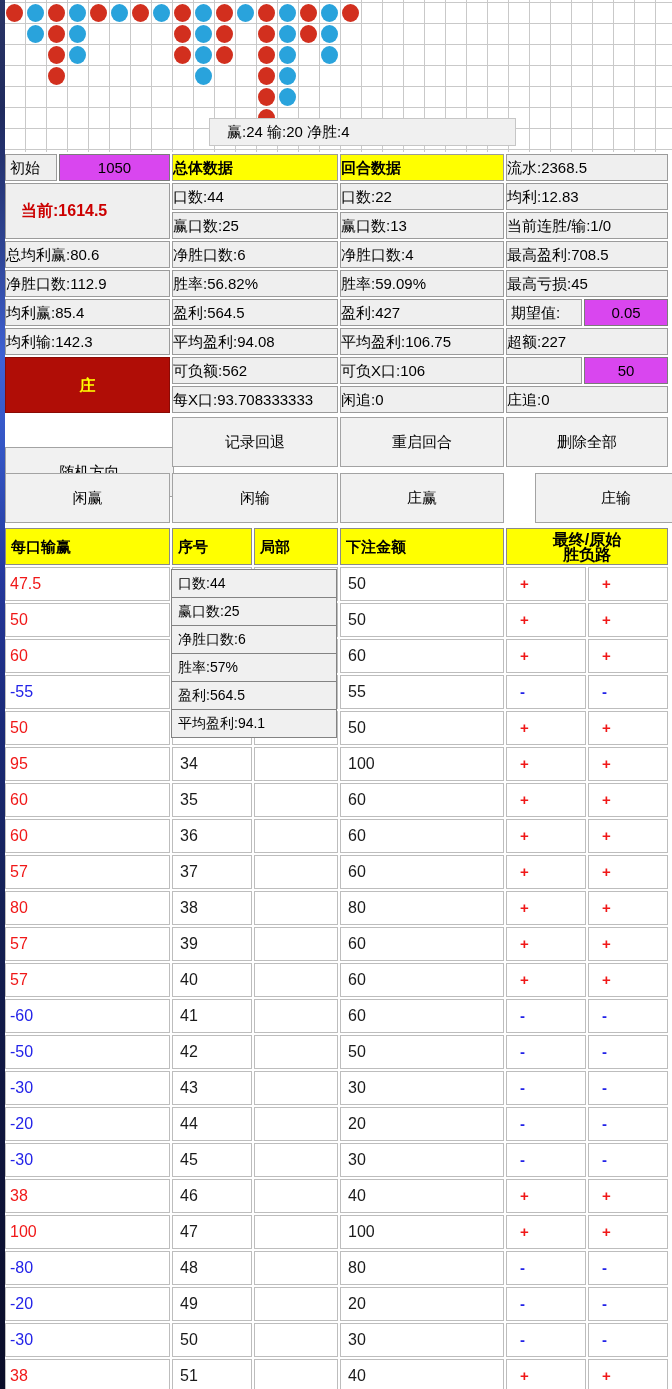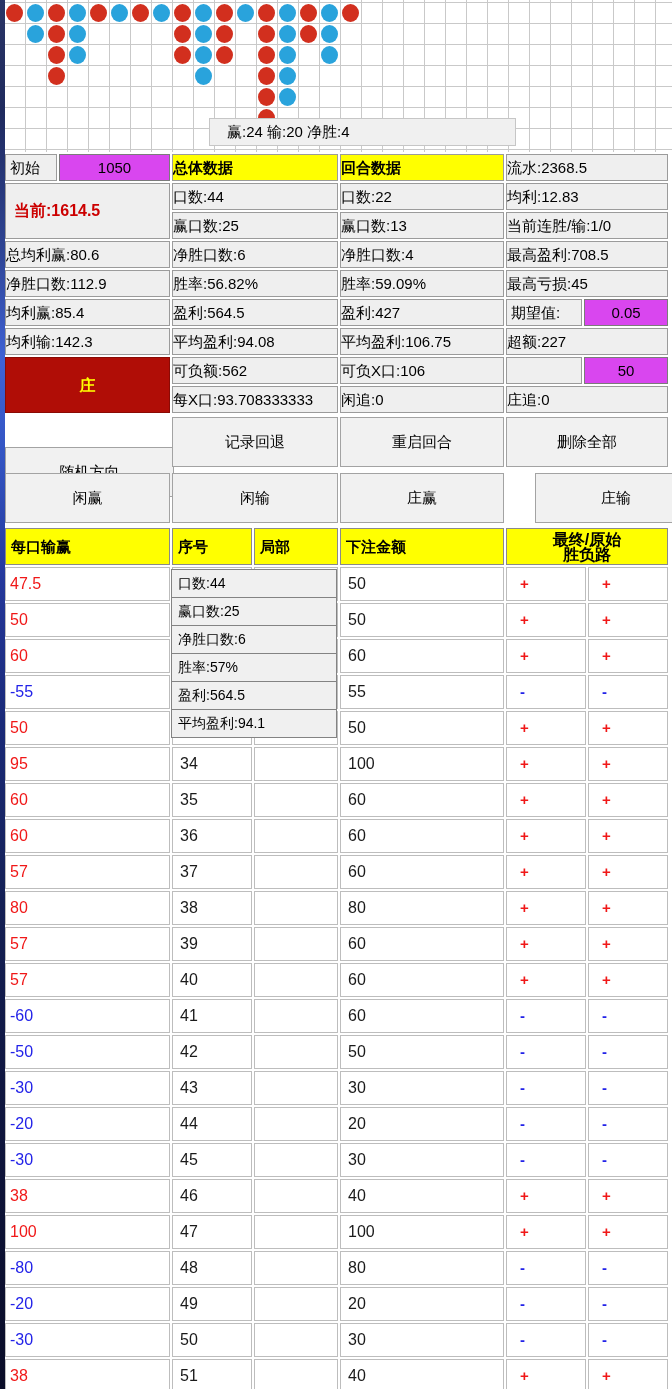--- a/index.html
+++ b/index.html
@@ -26,21 +26,21 @@
   .tip-mid .line { height:29px; margin-top:-1px; background:#f0f0f0; border:1px solid #838383;
                    box-sizing:border-box; font-size:14px; line-height:27px; padding-left:6px; white-space:nowrap; }
   .tip-mid .line:first-child { margin-top:0; }
 
   
   .stats { position:absolute; left:5px; top:154px; display:grid;
            grid-template-columns:165px 166px 164px 162px; grid-auto-rows:27px; gap:2px; }
   .cell { background:#efefef; border:1px solid #9b9b9b; box-sizing:border-box;
           font-size:15px; line-height:25px; white-space:nowrap; overflow:hidden; }
   .hdr-y { background:#ffff00; font-weight:bold; }
-  .cur { grid-row:span 2; color:#cc0000; font-weight:bold; font-size:16px; line-height:54px; padding-left:8px; }
+  .cur { grid-row:span 2; color:#cc0000; font-weight:bold; font-size:16px; line-height:54px; padding-left:15px; }
   .banker { grid-row:span 2; background:#b00d06; border:1px solid #8a0a04; color:#ffff00;
             font-weight:bold; font-size:16px; display:flex; align-items:center; justify-content:center; padding:0; }
   .combo { background:transparent; border:none; padding:0; display:flex; gap:2px; }
   .combo .lbl { width:52px; flex:none; background:#efefef; border:1px solid #9b9b9b; box-sizing:border-box;
                 font-size:15px; line-height:25px; padding-left:4px; white-space:nowrap; }
   .combo .lbl.wide { width:76px; }
   .combo .ibox { flex:1; background:#d946ef; border:1px solid #7b7b7b; box-sizing:border-box;
                  font-size:15px; line-height:25px; text-align:center; }
 
   

